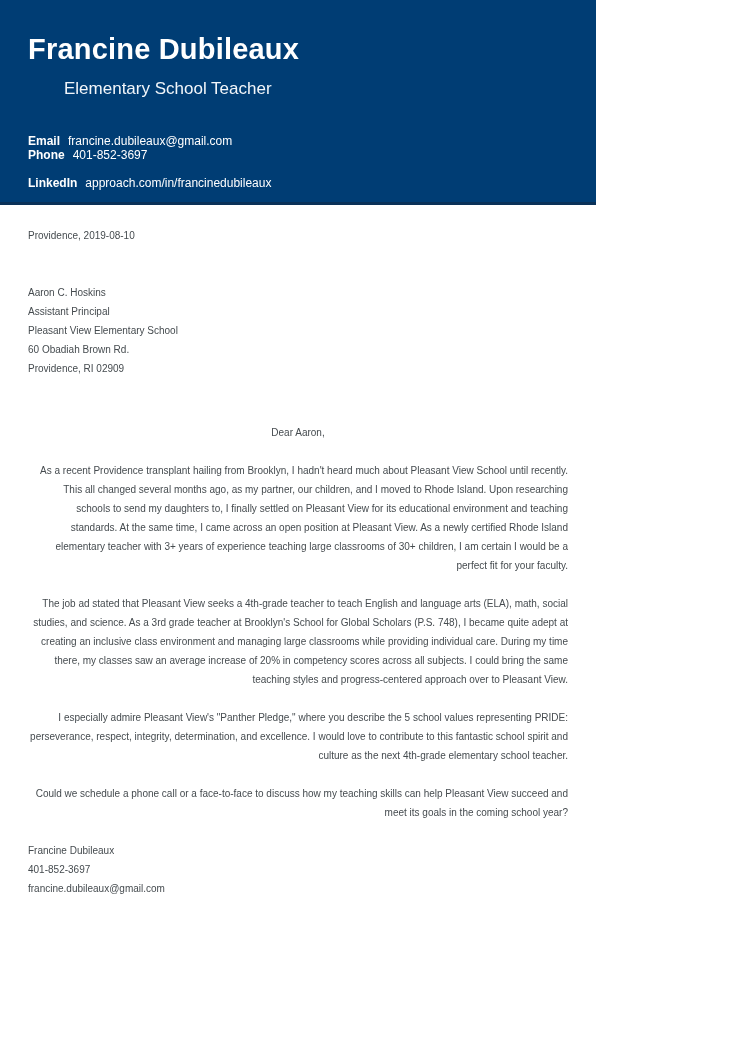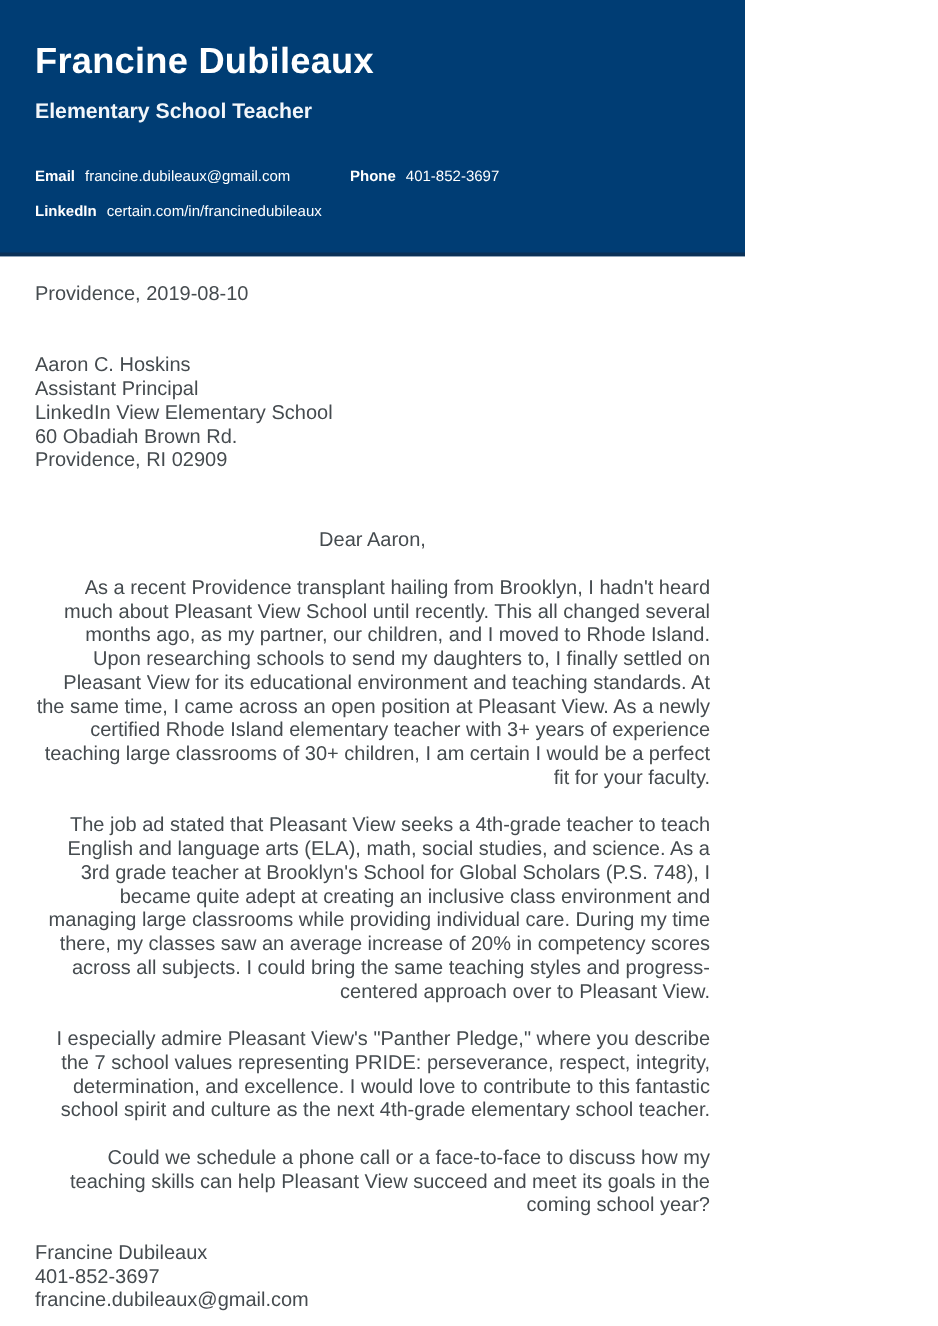--- a/index.html
+++ b/index.html
@@ -23,42 +23,44 @@
     border-bottom: 3px solid #0a3158;
   }
   .header .name {
     font-size: 29px;
     font-weight: bold;
     letter-spacing: 0.2px;
     line-height: 1.1;
   }
   .header .job-title {
     font-size: 17px;
-    font-weight: bold;
+    font-weight: normal;
     margin-top: 13px;
     color: #f2f6fa;
+    margin-left: 36px;
   }
   .contact {
     margin-top: 35px;
     font-size: 12px;
     line-height: 14px;
   }
   .contact-row {
     display: flex;
     margin-bottom: 14px;
+    flex-direction: column;
   }
   .contact-item { display: flex; }
   .contact-item.email-item { width: 252px; }
   .contact-label { font-weight: bold; margin-right: 8px; }
   .contact-value { font-weight: normal; }
   
   .letter {
     padding: 21px 28px 0 28px;
     color: #454b4f;
-    font-size: 16px;
+    font-size: 10px;
     line-height: 19px;
   }
   .date-line { margin-bottom: 18px; }
   .recipient-block { margin-bottom: 45px; margin-top: 38px; }
   .recipient-line { line-height: 19px; }
   .salutation { margin-bottom: 19px; text-align: center; }
   .paragraph { margin-bottom: 19px; text-align: right; }
   .closing { margin-bottom: 18px; }
   .signature-line { line-height: 19px; }
 </style>
@@ -78,42 +80,42 @@
           <span class="contact-value">francine.dubileaux@gmail.com</span>
         </div>
         <div class="contact-item">
           <span class="contact-label">Phone</span>
           <span class="contact-value">401-852-3697</span>
         </div>
       </div>
       <div class="contact-row">
         <div class="contact-item">
           <span class="contact-label">LinkedIn</span>
-          <span class="contact-value">certain.com/in/francinedubileaux</span>
+          <span class="contact-value">approach.com/in/francinedubileaux</span>
         </div>
       </div>
     </div>
   </div>
 
   <div class="letter">
     <div class="date-line">Providence, 2019-08-10</div>
 
     <div class="recipient-block">
       <div class="recipient-line">Aaron C. Hoskins</div>
       <div class="recipient-line">Assistant Principal</div>
-      <div class="recipient-line">LinkedIn View Elementary School</div>
+      <div class="recipient-line">Pleasant View Elementary School</div>
       <div class="recipient-line">60 Obadiah Brown Rd.</div>
       <div class="recipient-line">Providence, RI 02909</div>
     </div>
 
     <div class="salutation">Dear Aaron,</div>
 
     <p class="paragraph">As a recent Providence transplant hailing from Brooklyn, I hadn't heard much about Pleasant View School until recently. This all changed several months ago, as my partner, our children, and I moved to Rhode Island. Upon researching schools to send my daughters to, I finally settled on Pleasant View for its educational environment and teaching standards. At the same time, I came across an open position at Pleasant View. As a newly certified Rhode Island elementary teacher with 3+ years of experience teaching large classrooms of 30+ children, I am certain I would be a perfect fit for your faculty.</p>
     <p class="paragraph">The job ad stated that Pleasant View seeks a 4th-grade teacher to teach English and language arts (ELA), math, social studies, and science. As a 3rd grade teacher at Brooklyn's School for Global Scholars (P.S. 748), I became quite adept at creating an inclusive class environment and managing large classrooms while providing individual care. During my time there, my classes saw an average increase of 20% in competency scores across all subjects. I could bring the same teaching styles and progress-centered approach over to Pleasant View.</p>
-    <p class="paragraph">I especially admire Pleasant View's "Panther Pledge," where you describe the 7 school values representing PRIDE: perseverance, respect, integrity, determination, and excellence. I would love to contribute to this fantastic school spirit and culture as the next 4th-grade elementary school teacher.</p>
+    <p class="paragraph">I especially admire Pleasant View's "Panther Pledge," where you describe the 5 school values representing PRIDE: perseverance, respect, integrity, determination, and excellence. I would love to contribute to this fantastic school spirit and culture as the next 4th-grade elementary school teacher.</p>
     <p class="paragraph">Could we schedule a phone call or a face-to-face to discuss how my teaching skills can help Pleasant View succeed and meet its goals in the coming school year?</p>
 
 
     <div class="signature-block">
       <div class="signature-line">Francine Dubileaux</div>
       <div class="signature-line">401-852-3697</div>
       <div class="signature-line">francine.dubileaux@gmail.com</div>
     </div>
   </div>
 

